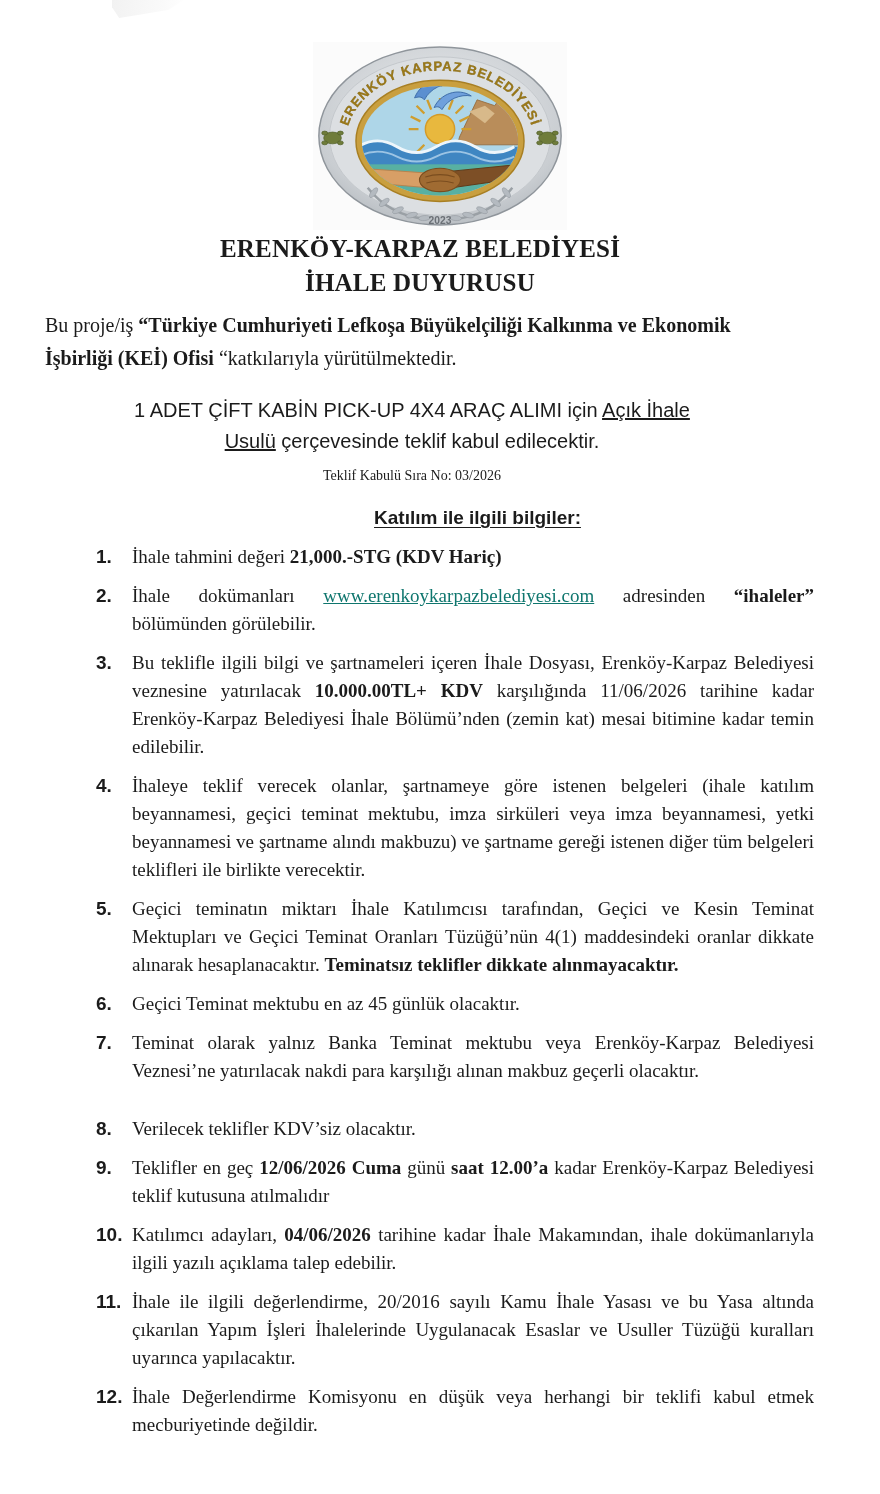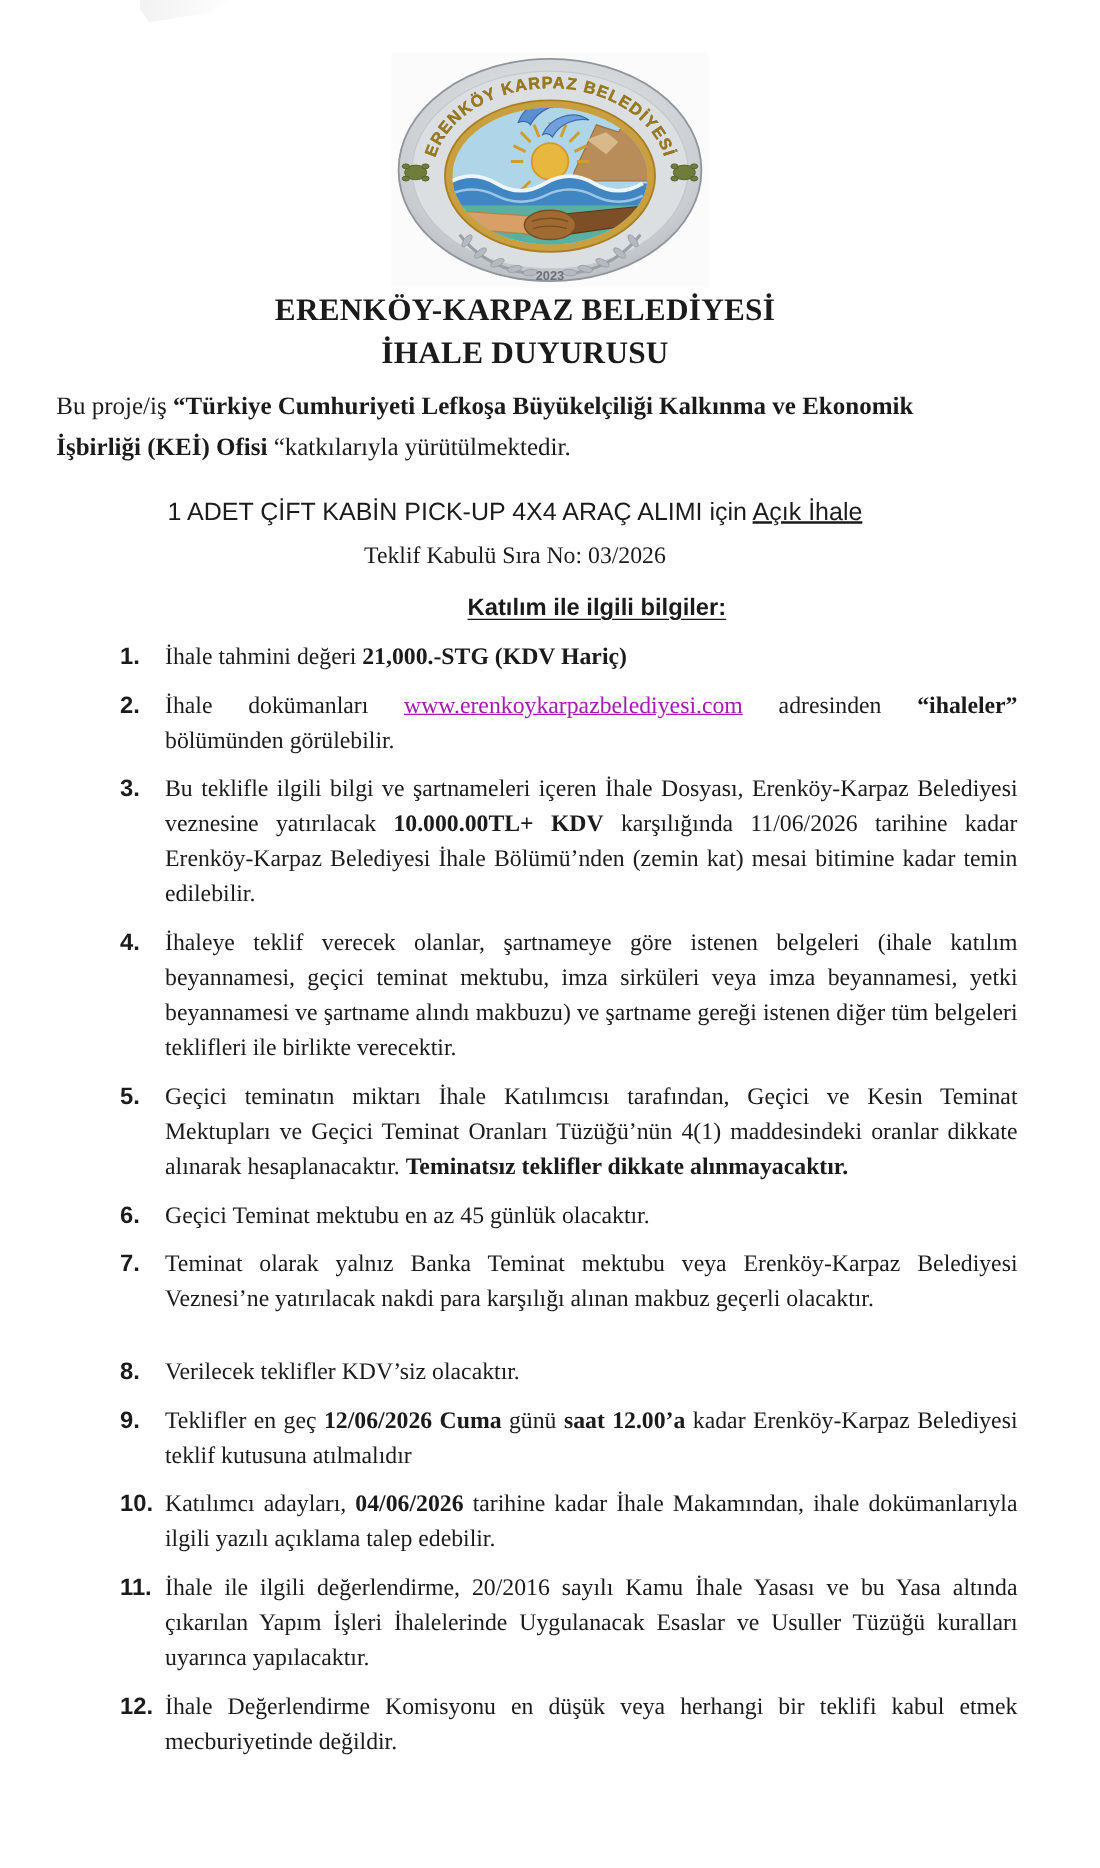--- a/index.html
+++ b/index.html
@@ -44,21 +44,21 @@
     text-align: center;
     font-family: "Liberation Sans", sans-serif;
     font-size: 20px;
     line-height: 31px;
   }
   .announce .b { font-weight: 400; }
   .announce .u { text-decoration: underline; }
   .announce-ref {
     margin-top: 3px;
     font-family: "Liberation Serif", serif;
-    font-size: 19px;
+    font-size: 14px;
     font-weight: 400;
   }
   .section-heading {
     margin: 16px 0 0 75px;
     font-family: "Liberation Sans", sans-serif;
     font-weight: 700;
     font-size: 19px;
     text-decoration: underline;
     text-underline-offset: 3px;
     text-align: center;
@@ -82,21 +82,21 @@
     font-size: 19px;
     line-height: 28px;
   }
   .txt {
     flex: 1;
     font-size: 19px;
     line-height: 28px;
     text-align: justify;
   }
   .txt .b { font-weight: 700; }
-  a.doclink { color: #a21caf; cursor: pointer; }
+  a.doclink { color: #0f766e; cursor: pointer; }
 </style>
 </head>
 <body>
 
 <div class="page">
 
   <div class="scan-smudge"></div>
 
   <div class="logo-wrap">
     <svg width="254" height="188" viewBox="0 0 260 190">
@@ -199,20 +199,21 @@
 
   <div class="title">
     <div>ERENKÖY-KARPAZ BELEDİYESİ</div>
     <div>İHALE DUYURUSU</div>
   </div>
 
   <p class="intro"><span>Bu proje/iş </span><span class="b">“Türkiye Cumhuriyeti Lefkoşa Büyükelçiliği Kalkınma ve Ekonomik</span><br><span class="b">İşbirliği (KEİ) Ofisi </span><span>“katkılarıyla yürütülmektedir.</span></p>
 
   <div class="announce">
     <div><span class="b">1 ADET ÇİFT KABİN PICK-UP 4X4 ARAÇ ALIMI</span><span> için </span><span class="b u">Açık İhale</span></div>
+    <div><span class="b u">Usulü</span><span> çerçevesinde teklif kabul edilecektir.</span></div>
     <div class="announce-ref">Teklif Kabulü Sıra No: 03/2026</div>
   </div>
 
   <h2 class="section-heading">Katılım ile ilgili bilgiler:</h2>
 
   <ol class="items" id="items-list">
       <li>
         <span class="num">1.</span>
         <div class="txt"><span>İhale tahmini değeri </span><span class="b">21,000.-STG (KDV Hariç)</span></div>
       </li>

